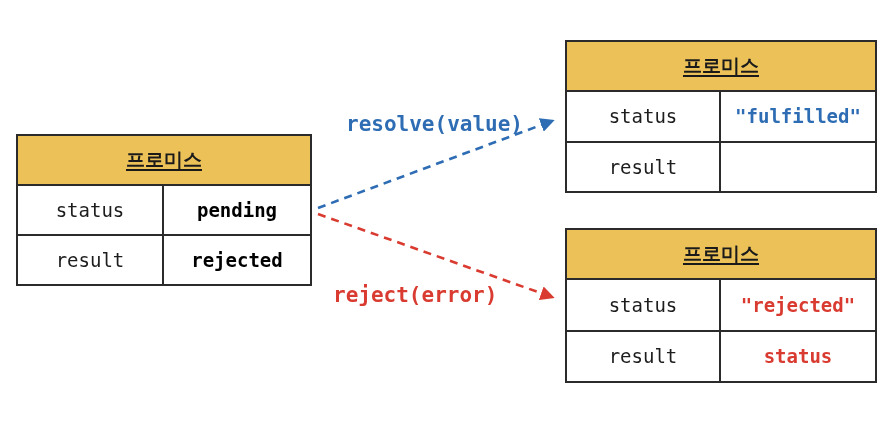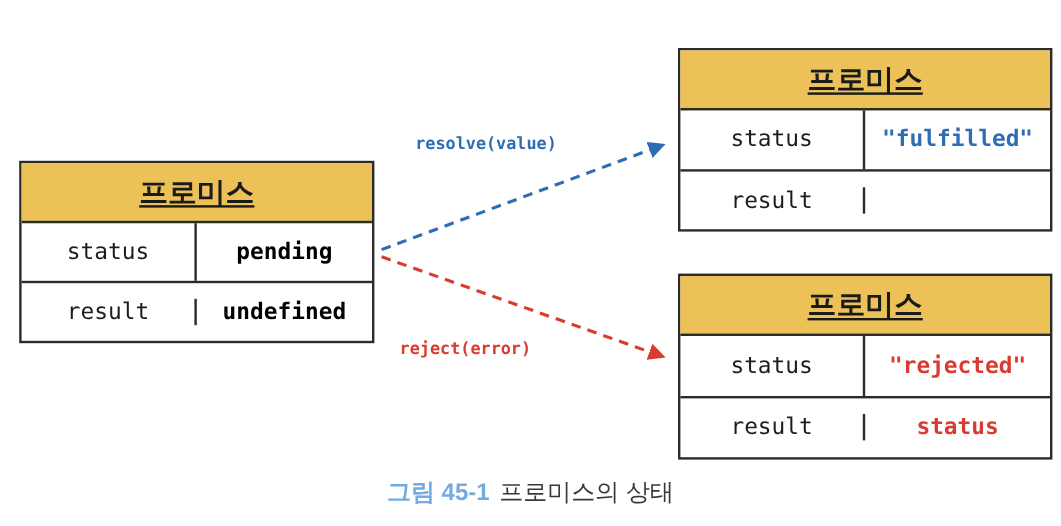--- a/index.html
+++ b/index.html
@@ -18,44 +18,44 @@
     background:#ffffff;
   }
   .ptable-header {
     height:50px; flex:0 0 50px;
     background:var(--gold);
     border-bottom:2px solid var(--border);
     display:flex; align-items:center; justify-content:center;
   }
   .ptable-title {
     font-family:"Liberation Sans", sans-serif;
-    font-weight:bold; font-size:24px; color:#1a1a1a;
+    font-weight:bold; font-size:19px; color:#1a1a1a;
     text-decoration:underline;
     text-decoration-thickness:2px;
     text-underline-offset:3px;
   }
   .ptable-row {
     flex:1 1 auto;
     display:flex;
   }
-  .ptable-row + .ptable-row { border-top:2px solid var(--border);align-items:center; }
+  .ptable-row + .ptable-row { border-top:2px solid var(--border); }
   .cell {
     display:flex; align-items:center; justify-content:center;
     font-family:"DejaVu Sans Mono", monospace;
     font-size:19px; color:#1d1d1d;
   }
   .cell-label { width:50%; border-right:2px solid var(--border); }
   .cell-value { width:50%; font-weight:bold; }
   .val-black { color:#000000; }
   .val-blue  { color:var(--blue); }
   .val-red   { color:var(--red); }
   .arrow-label {
     position:absolute;
     font-family:"DejaVu Sans Mono", monospace;
-    font-weight:bold; font-size:14px;
+    font-weight:bold; font-size:21px;
     white-space:nowrap;
   }
   #resolve-label { left:346px; top:112px; color:var(--blue); }
   #reject-label  { left:333px; top:283px; color:var(--red); }
   #arrows-svg { position:absolute; left:0; top:0; pointer-events:none; }
   .caption {
     position:absolute;
     left:0; top:397px; width:884px;
     text-align:center;
     font-size:20px; color:#3a3a3a;
@@ -71,21 +71,21 @@
   <div class="ptable" style="left:16px; top:134px; width:296px; height:152px;">
     <div class="ptable-header">
       <span class="ptable-title">프로미스</span>
     </div>
     <div class="ptable-row">
       <div class="cell cell-label">status</div>
       <div class="cell cell-value val-black">pending</div>
     </div>
     <div class="ptable-row">
       <div class="cell cell-label">result</div>
-      <div class="cell cell-value val-black">undefined</div>
+      <div class="cell cell-value val-black">rejected</div>
     </div>
   </div>
 
   <div class="ptable" style="left:565px; top:40px; width:312px; height:153px;">
     <div class="ptable-header">
       <span class="ptable-title">프로미스</span>
     </div>
     <div class="ptable-row">
       <div class="cell cell-label">status</div>
       <div class="cell cell-value val-blue">"fulfilled"</div>
@@ -118,17 +118,14 @@
         <path d="M0,0 L10,5 L0,10 z" fill="#d93b30"></path>
       </marker>
     </defs>
     <line x1="318" y1="208" x2="552" y2="121" stroke="#2e6db4" stroke-width="2.6" stroke-dasharray="8 6" marker-end="url(#arrowhead-blue)"></line>
     <line x1="318" y1="214" x2="552" y2="297" stroke="#d93b30" stroke-width="2.6" stroke-dasharray="8 6" marker-end="url(#arrowhead-red)"></line>
   </svg>
 
   <div id="resolve-label" class="arrow-label">resolve(value)</div>
   <div id="reject-label" class="arrow-label">reject(error)</div>
 
-  <div class="caption">
-    <span class="caption-number">그림 45-1</span><span class="caption-text">프로미스의 상태</span>
-  </div>
 
 </div>
 
 </body></html>

